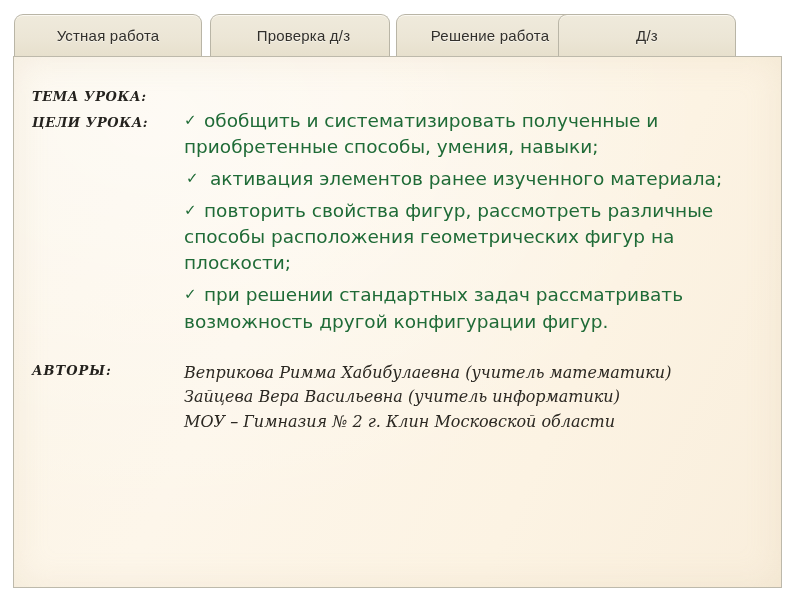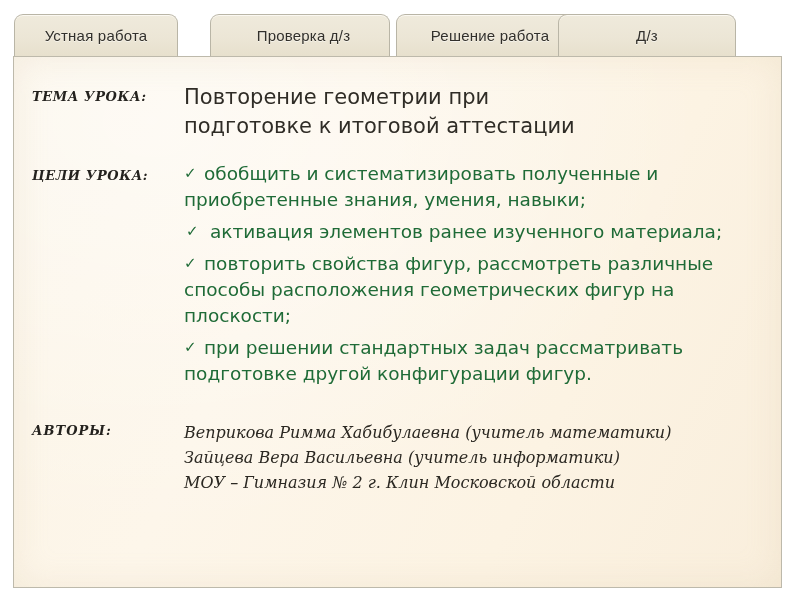--- a/index.html
+++ b/index.html
@@ -40,21 +40,21 @@
     background: linear-gradient(to bottom, #efeadc 0%, #ece6d6 55%, #e7e0cd 100%);
     box-shadow: inset 0 1px 0 #fbf8f1;
     display: flex;
     align-items: center;
     justify-content: center;
     color: #32302b;
     font-size: 15px;
     letter-spacing: 0.2px;
     text-shadow: 0 1px 0 rgba(255,255,255,0.55);
   }
-  .tab-1 { left: 14px;  width: 164px; }
+  .tab-1 { left: 14px;  width: 188px; }
   .tab-2 { left: 210px; width: 180px; padding-left: 7px; }
   .tab-3 { left: 396px; width: 188px; }
   .tab-4 { left: 558px; width: 178px; }
 
   
   .panel {
     position: absolute;
     left: 13px;
     top: 56px;
     width: 769px;
@@ -100,21 +100,21 @@
   .topic-text {
     flex: 1 1 auto;
     font-family: "DejaVu Sans", sans-serif;
     font-size: 21px;
     line-height: 1.37;
     color: #2f2c26;
     max-width: 430px;
   }
 
   
-  .row-goals { margin-top: 20px; }
+  .row-goals { margin-top: 4px; }
   .row-goals .side-label { padding-top: 7px; }
   .goals {
     flex: 1 1 auto;
     max-width: 578px;
   }
   .goal {
     position: relative;
     color: #1f6b37;
     font-family: "DejaVu Sans", sans-serif;
     font-size: 18.5px;
@@ -131,21 +131,21 @@
     font-size: 15px;
     line-height: 1.5;
     color: #1f6b37;
     text-indent: 0;
   }
   .goal.light { font-family: "DejaVu Sans", sans-serif; }
   .goal.g2 { text-indent: 26px; margin-bottom: 6px; }
   .goal.g2 .tick { left: 2px; }
 
   
-  .row-authors { margin-top: 28px; }
+  .row-authors { margin-top: 20px; }
   .row-authors .side-label {
     font-size: 13px;
     letter-spacing: 1px;
     padding-top: 2px;
   }
   .authors {
     flex: 1 1 auto;
     font-family: "DejaVu Serif", serif;
     font-style: italic;
     font-size: 16px;
@@ -172,40 +172,36 @@
     <div class="tab tab-4">
       <span>Д/з</span>
     </div>
   </div>
 
   <div class="panel">
     <div class="rows">
 
       <div class="row row-topic">
         <div class="side-label">ТЕМА УРОКА:</div>
-        <div class="topic-text">
-          <div>Повторение геометрии при</div>
-          <div>подготовке к итоговой аттестации</div>
-        </div>
       </div>
 
       <div class="row row-goals">
         <div class="side-label">ЦЕЛИ УРОКА:</div>
         <div class="goals">
           <div class="goal">
-            <span class="tick">✓</span><span>обобщить и систематизировать полученные и приобретенные знания, умения, навыки;</span>
+            <span class="tick">✓</span><span>обобщить и систематизировать полученные и приобретенные способы, умения, навыки;</span>
           </div>
           <div class="goal light g2">
             <span class="tick">✓</span><span>активация элементов ранее изученного материала;</span>
           </div>
           <div class="goal">
             <span class="tick">✓</span><span>повторить свойства фигур, рассмотреть различные способы расположения геометрических фигур на плоскости;</span>
           </div>
           <div class="goal">
-            <span class="tick">✓</span><span>при решении стандартных задач рассматривать подготовке другой конфигурации фигур.</span>
+            <span class="tick">✓</span><span>при решении стандартных задач рассматривать возможность другой конфигурации фигур.</span>
           </div>
         </div>
       </div>
 
       <div class="row row-authors">
         <div class="side-label">АВТОРЫ:</div>
         <div class="authors">
           <div class="author-line">Веприкова Римма Хабибулаевна (учитель математики)</div>
           <div class="author-line">Зайцева Вера Васильевна (учитель информатики)</div>
           <div class="author-line">МОУ – Гимназия № 2 г. Клин Московской области</div>

